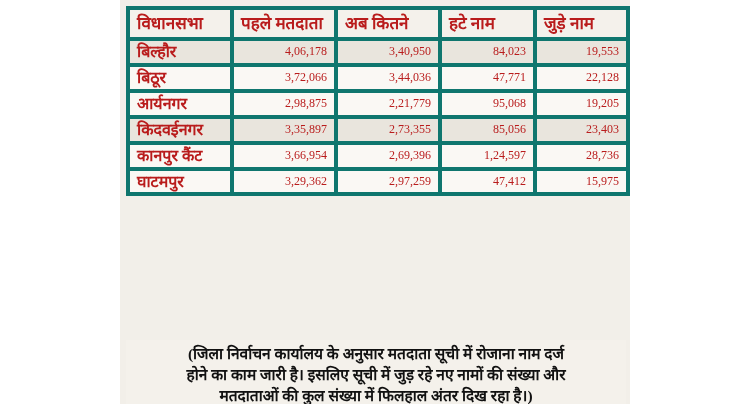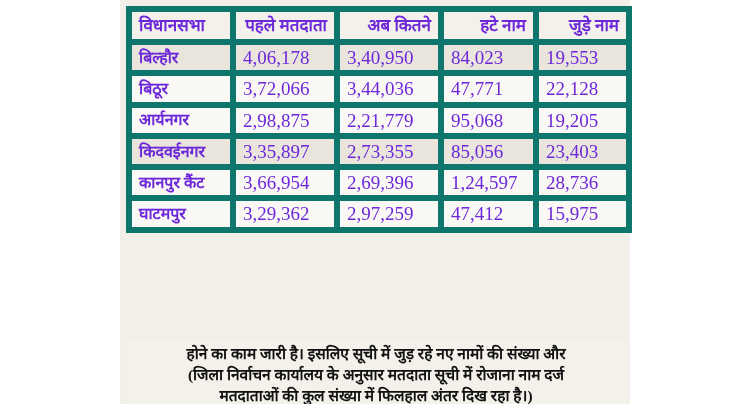--- a/index.html
+++ b/index.html
@@ -39,49 +39,49 @@
     table-layout: fixed;
     background: #f4f1eb;
   }
   table.data col.c0 { width: 104px; }
   table.data col.c1 { width: 104px; }
   table.data col.c2 { width: 104px; }
   table.data col.c3 { width: 95px; }
   table.data col.c4 { width: 93px; }
 
   table.data th, table.data td {
-    border: 6px solid #0f766e;
+    border: 4px solid #0f766e;
     padding: 2px 7px;
     font-size: 16.5px;
     line-height: 1.12;
-    color: #6d28d9;
+    color: #b91c1c;
     white-space: nowrap;
     height: 25px;
     box-sizing: border-box;
   }
   table.data thead th {
     font-weight: bold;
-    text-align: right;
+    text-align: left;
     background: #f4f1eb;
     font-size: 17px;
     padding-top: 4px;
     padding-bottom: 4px;
     height: 30px;
   }
   table.data thead th.first {
     text-align: left;
   }
   table.data td.name {
     text-align: left;
     font-weight: bold;
     font-size: 16px;
   }
   table.data td.num {
-    text-align: left;
-    font-size: 19px;
+    text-align: right;
+    font-size: 12px;
   }
   tr.shade td {
     background: #e9e5dd;
   }
   tr.plain td {
     background: #faf8f4;
   }
   .footnote {
     position: absolute;
     left: 126px;
@@ -161,17 +161,17 @@
         <td class="name">घाटमपुर</td>
         <td class="num">3,29,362</td>
         <td class="num">2,97,259</td>
         <td class="num">47,412</td>
         <td class="num">15,975</td>
       </tr>
     </tbody>
   </table>
 
   <div class="footnote">
+    <span>(जिला निर्वाचन कार्यालय के अनुसार मतदाता सूची में रोजाना नाम दर्ज</span>
     <span>होने का काम जारी है। इसलिए सूची में जुड़ रहे नए नामों की संख्या और</span>
-    <span>(जिला निर्वाचन कार्यालय के अनुसार मतदाता सूची में रोजाना नाम दर्ज</span>
     <span>मतदाताओं की कुल संख्या में फिलहाल अंतर दिख रहा है।)</span>
   </div>
 </div>
 
 </body></html>

